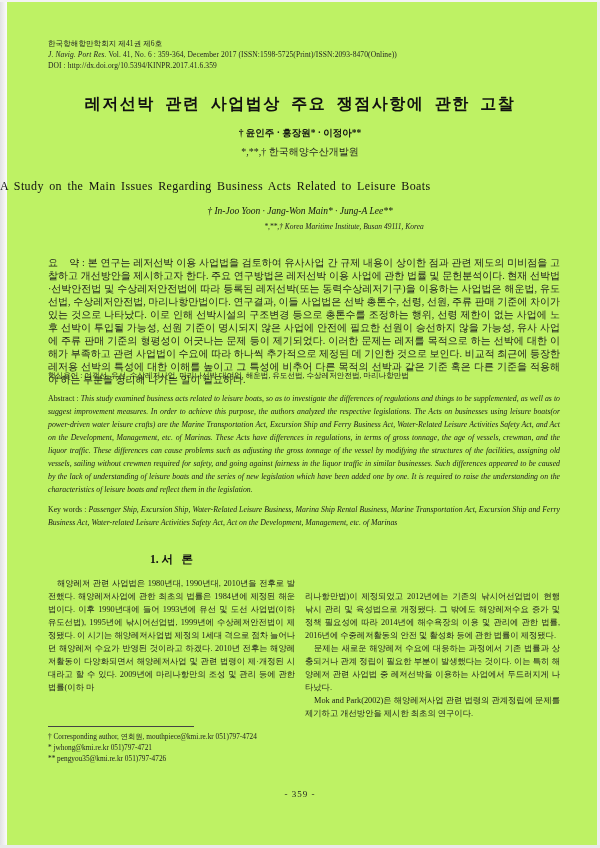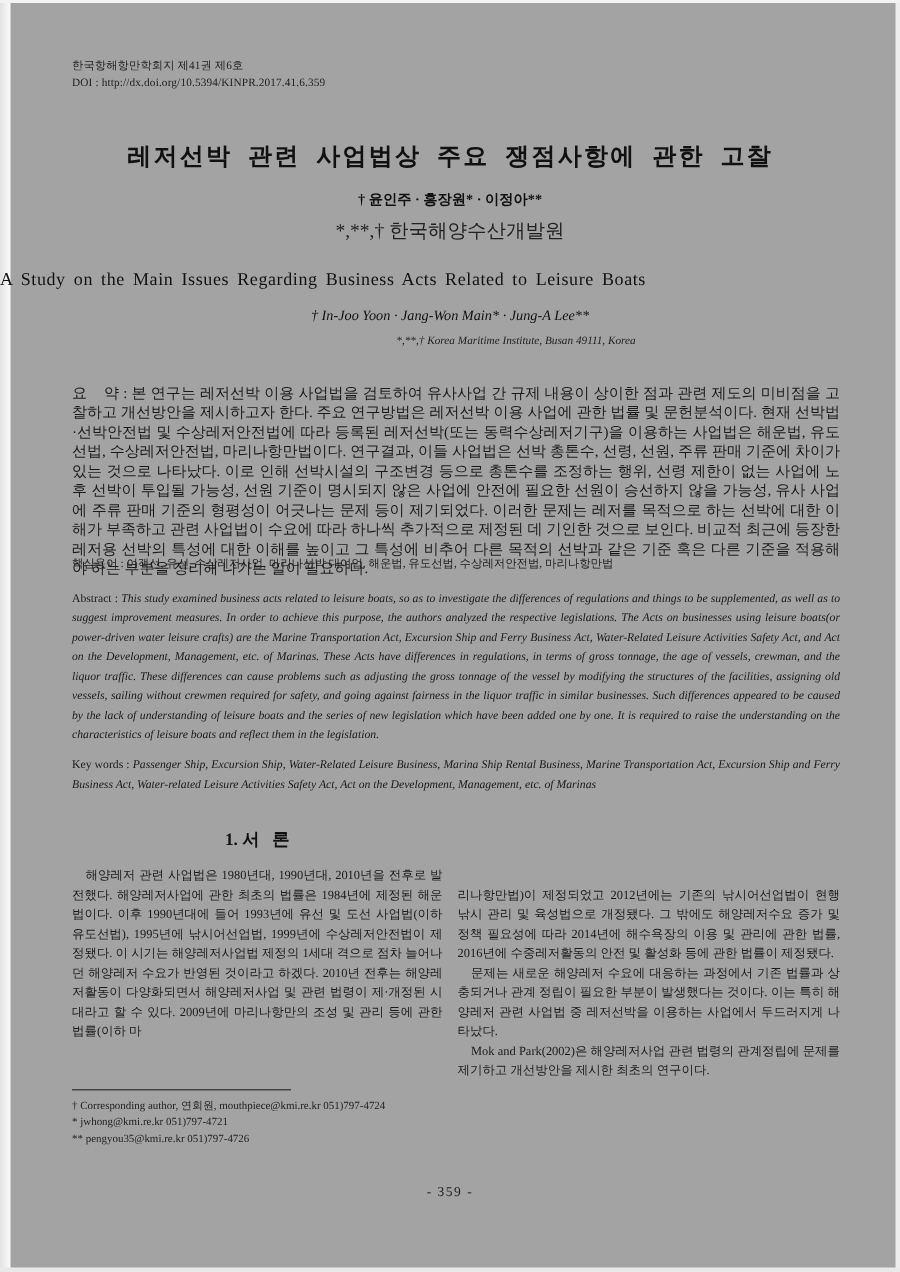--- a/index.html
+++ b/index.html
@@ -1,20 +1,20 @@
 <!DOCTYPE html>
 <html><head>
 <meta charset="utf-8">
 <style>
   * { margin: 0; padding: 0; box-sizing: border-box; }
   html, body { width: 600px; height: 848px; background: #dcdcdc; }
   .page {
     position: relative;
     width: 600px; height: 848px;
-    background: #a3a3a3;
+    background: #bef264;
     font-family: "Liberation Serif", "DejaVu Serif", serif;
     color: #1a1a1a;
     overflow: hidden;
   }
   
   .edge-left   { position:absolute; left:0; top:0; width:7px; height:100%; background:linear-gradient(to right,#e2e2e2,#fbfbfb); }
   .edge-right  { position:absolute; right:0; top:0; width:3px; height:100%; background:#ededed; }
   .edge-bottom { position:absolute; left:0; bottom:0; width:100%; height:3px; background:#e9e9e9; }
   .edge-top    { position:absolute; left:0; top:0; width:100%; height:2px; background:#f3f3f3; }
 
@@ -25,21 +25,21 @@
     position:absolute; left:0; top:94px; width:100%;
     text-align:center; font-size:16px; font-weight:bold;
     letter-spacing:1.5px; word-spacing:5px; color:#111;
   }
   .authors-kr {
     position:absolute; left:0; top:127px; width:100%;
     text-align:center; font-size:9.5px; font-weight:bold; color:#111;
   }
   .affil-kr {
     position:absolute; left:0; top:145px; width:100%;
-    text-align:center; font-size:13px; color:#222;
+    text-align:center; font-size:10px; color:#222;
   }
   .title-en {
     position:absolute; left:0; top:179px; width:100%;
     text-align:left; font-size:12px; color:#111; letter-spacing:0.4px; word-spacing:2px;
   }
   .authors-en {
     position:absolute; left:0; top:206px; width:100%;
     text-align:center; font-size:9.5px; font-style:italic; color:#111;
   }
   .affil-en {
@@ -96,20 +96,21 @@
 <body>
 
 <div class="page">
   <div class="edge-left"></div>
   <div class="edge-right"></div>
   <div class="edge-bottom"></div>
   <div class="edge-top"></div>
 
   <div class="masthead">
     <div>한국항해항만학회지 제41권 제6호</div>
+    <div><span class="it">J. Navig. Port Res.</span><span> Vol. 41, No. 6 : 359-364, December 2017 (ISSN:1598-5725(Print)/ISSN:2093-8470(Online))</span></div>
     <div>DOI : http://dx.doi.org/10.5394/KINPR.2017.41.6.359</div>
   </div>
 
   <div class="title-kr">레저선박 관련 사업법상 주요 쟁점사항에 관한 고찰</div>
   <div class="authors-kr">† 윤인주 · 홍장원* · 이정아**</div>
   <div class="affil-kr">*,**,† 한국해양수산개발원</div>
 
   <div class="title-en">A Study on the Main Issues Regarding Business Acts Related to Leisure Boats</div>
   <div class="authors-en">† In-Joo Yoon · Jang-Won Main* · Jung-A Lee**</div>
   <div class="affil-en">*,**,† Korea Maritime Institute, Busan 49111, Korea</div>

